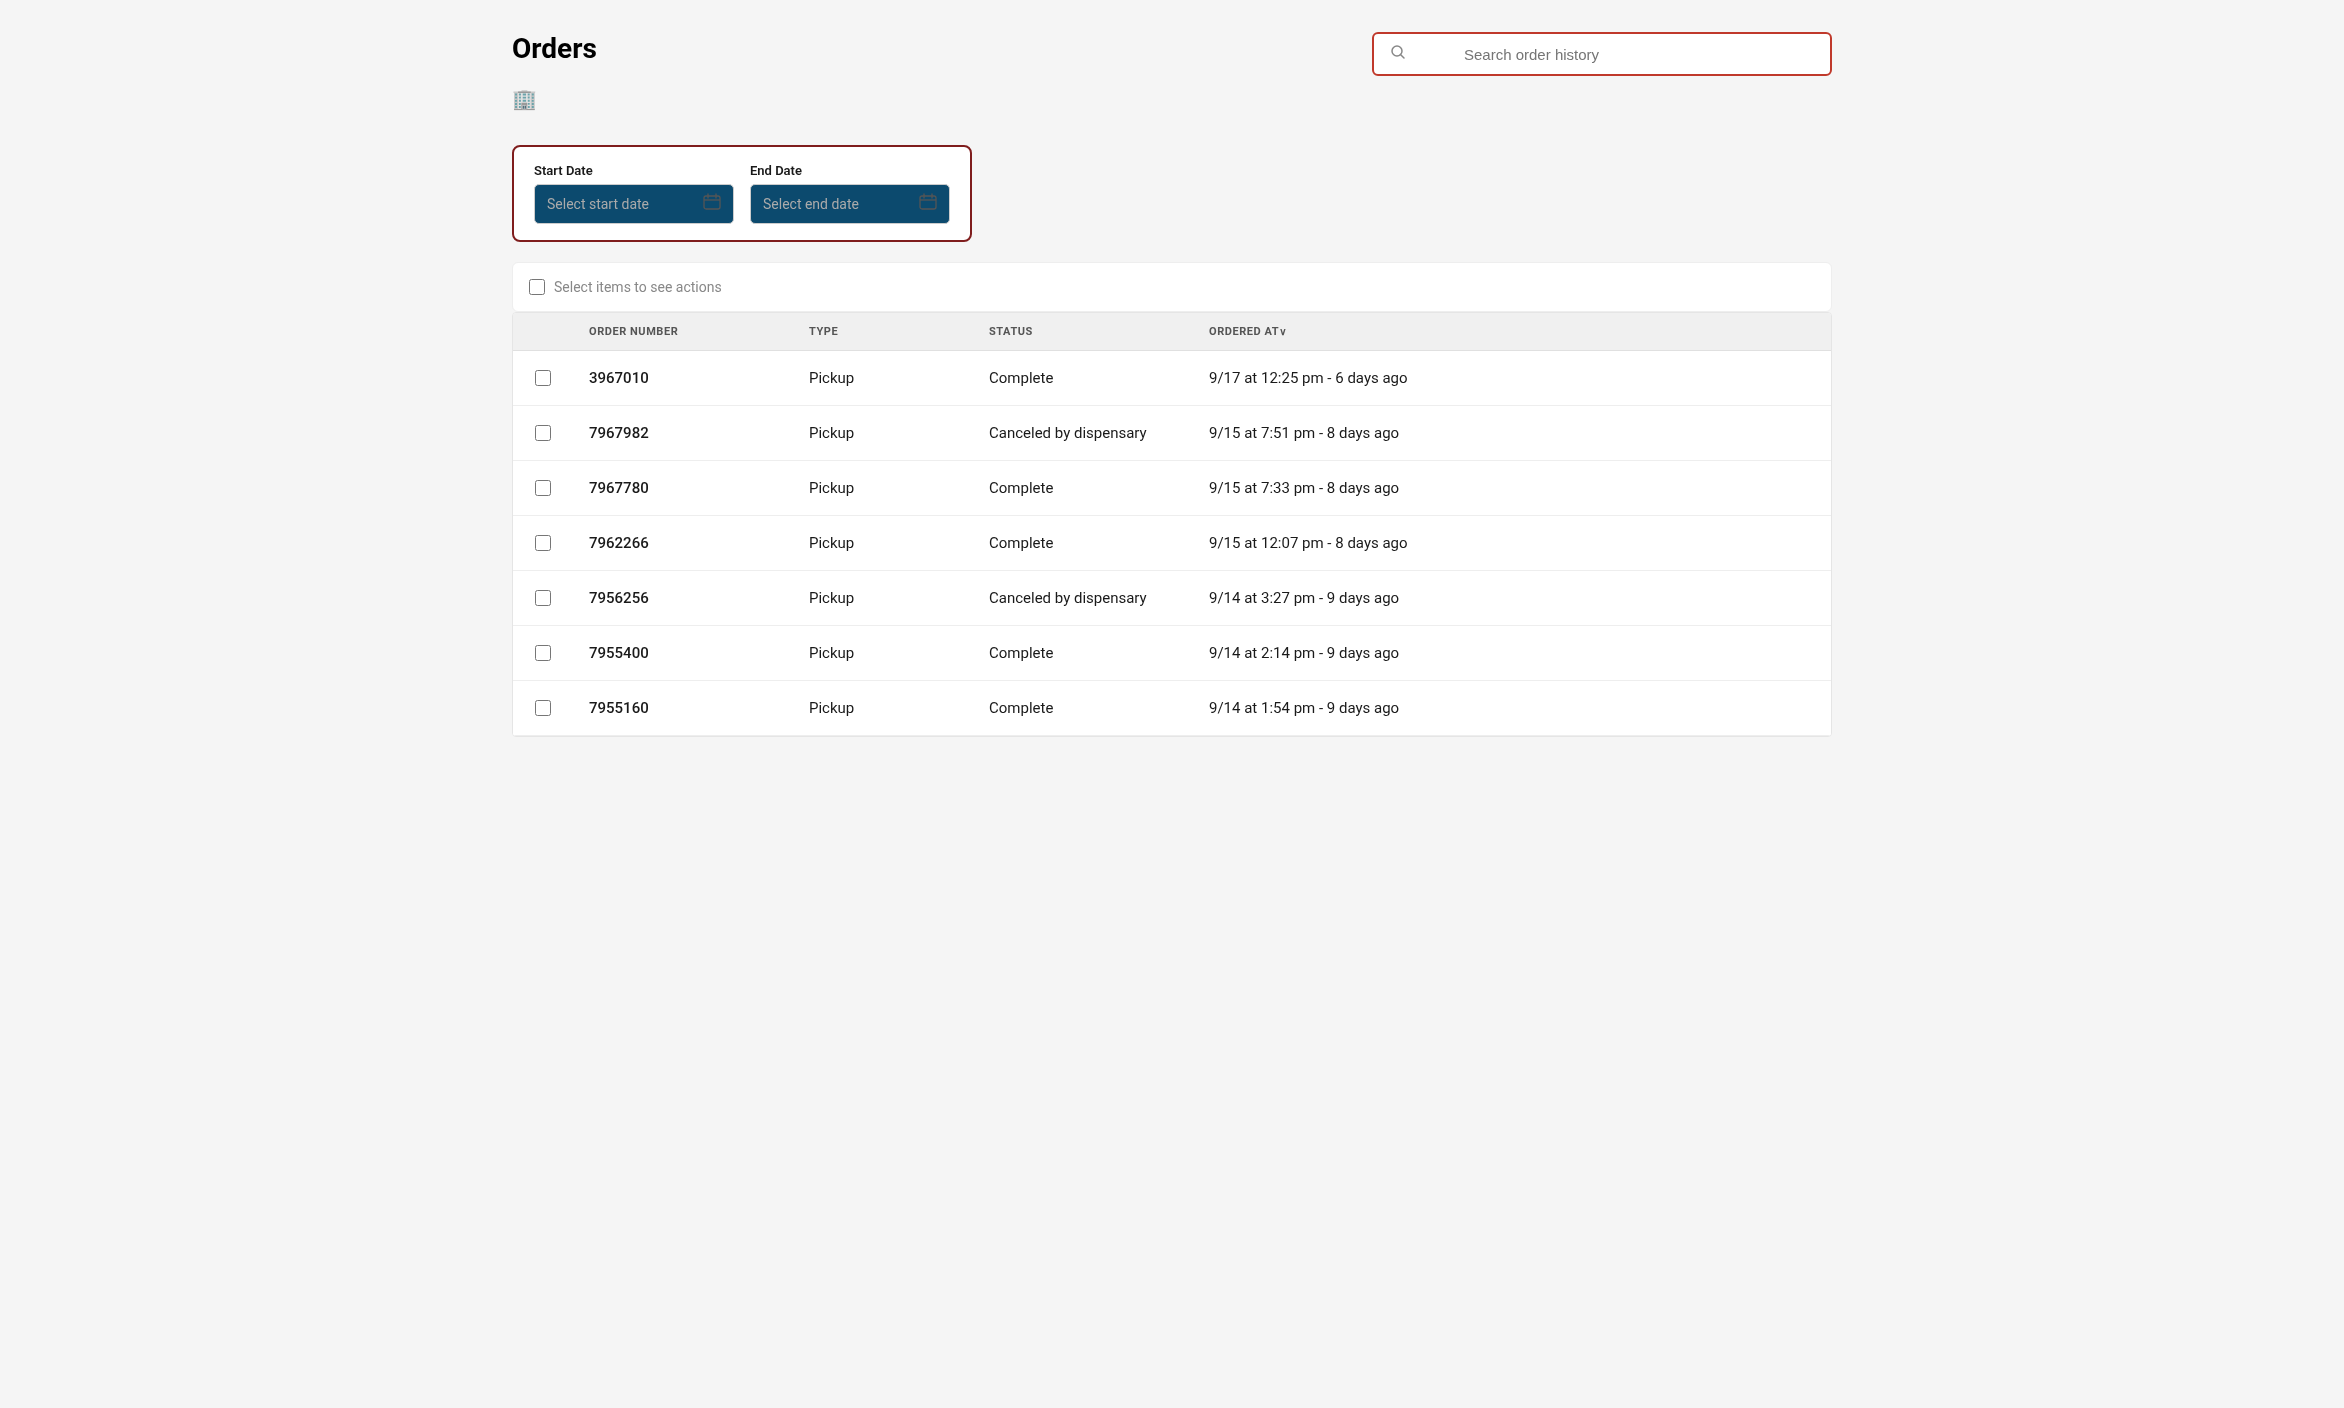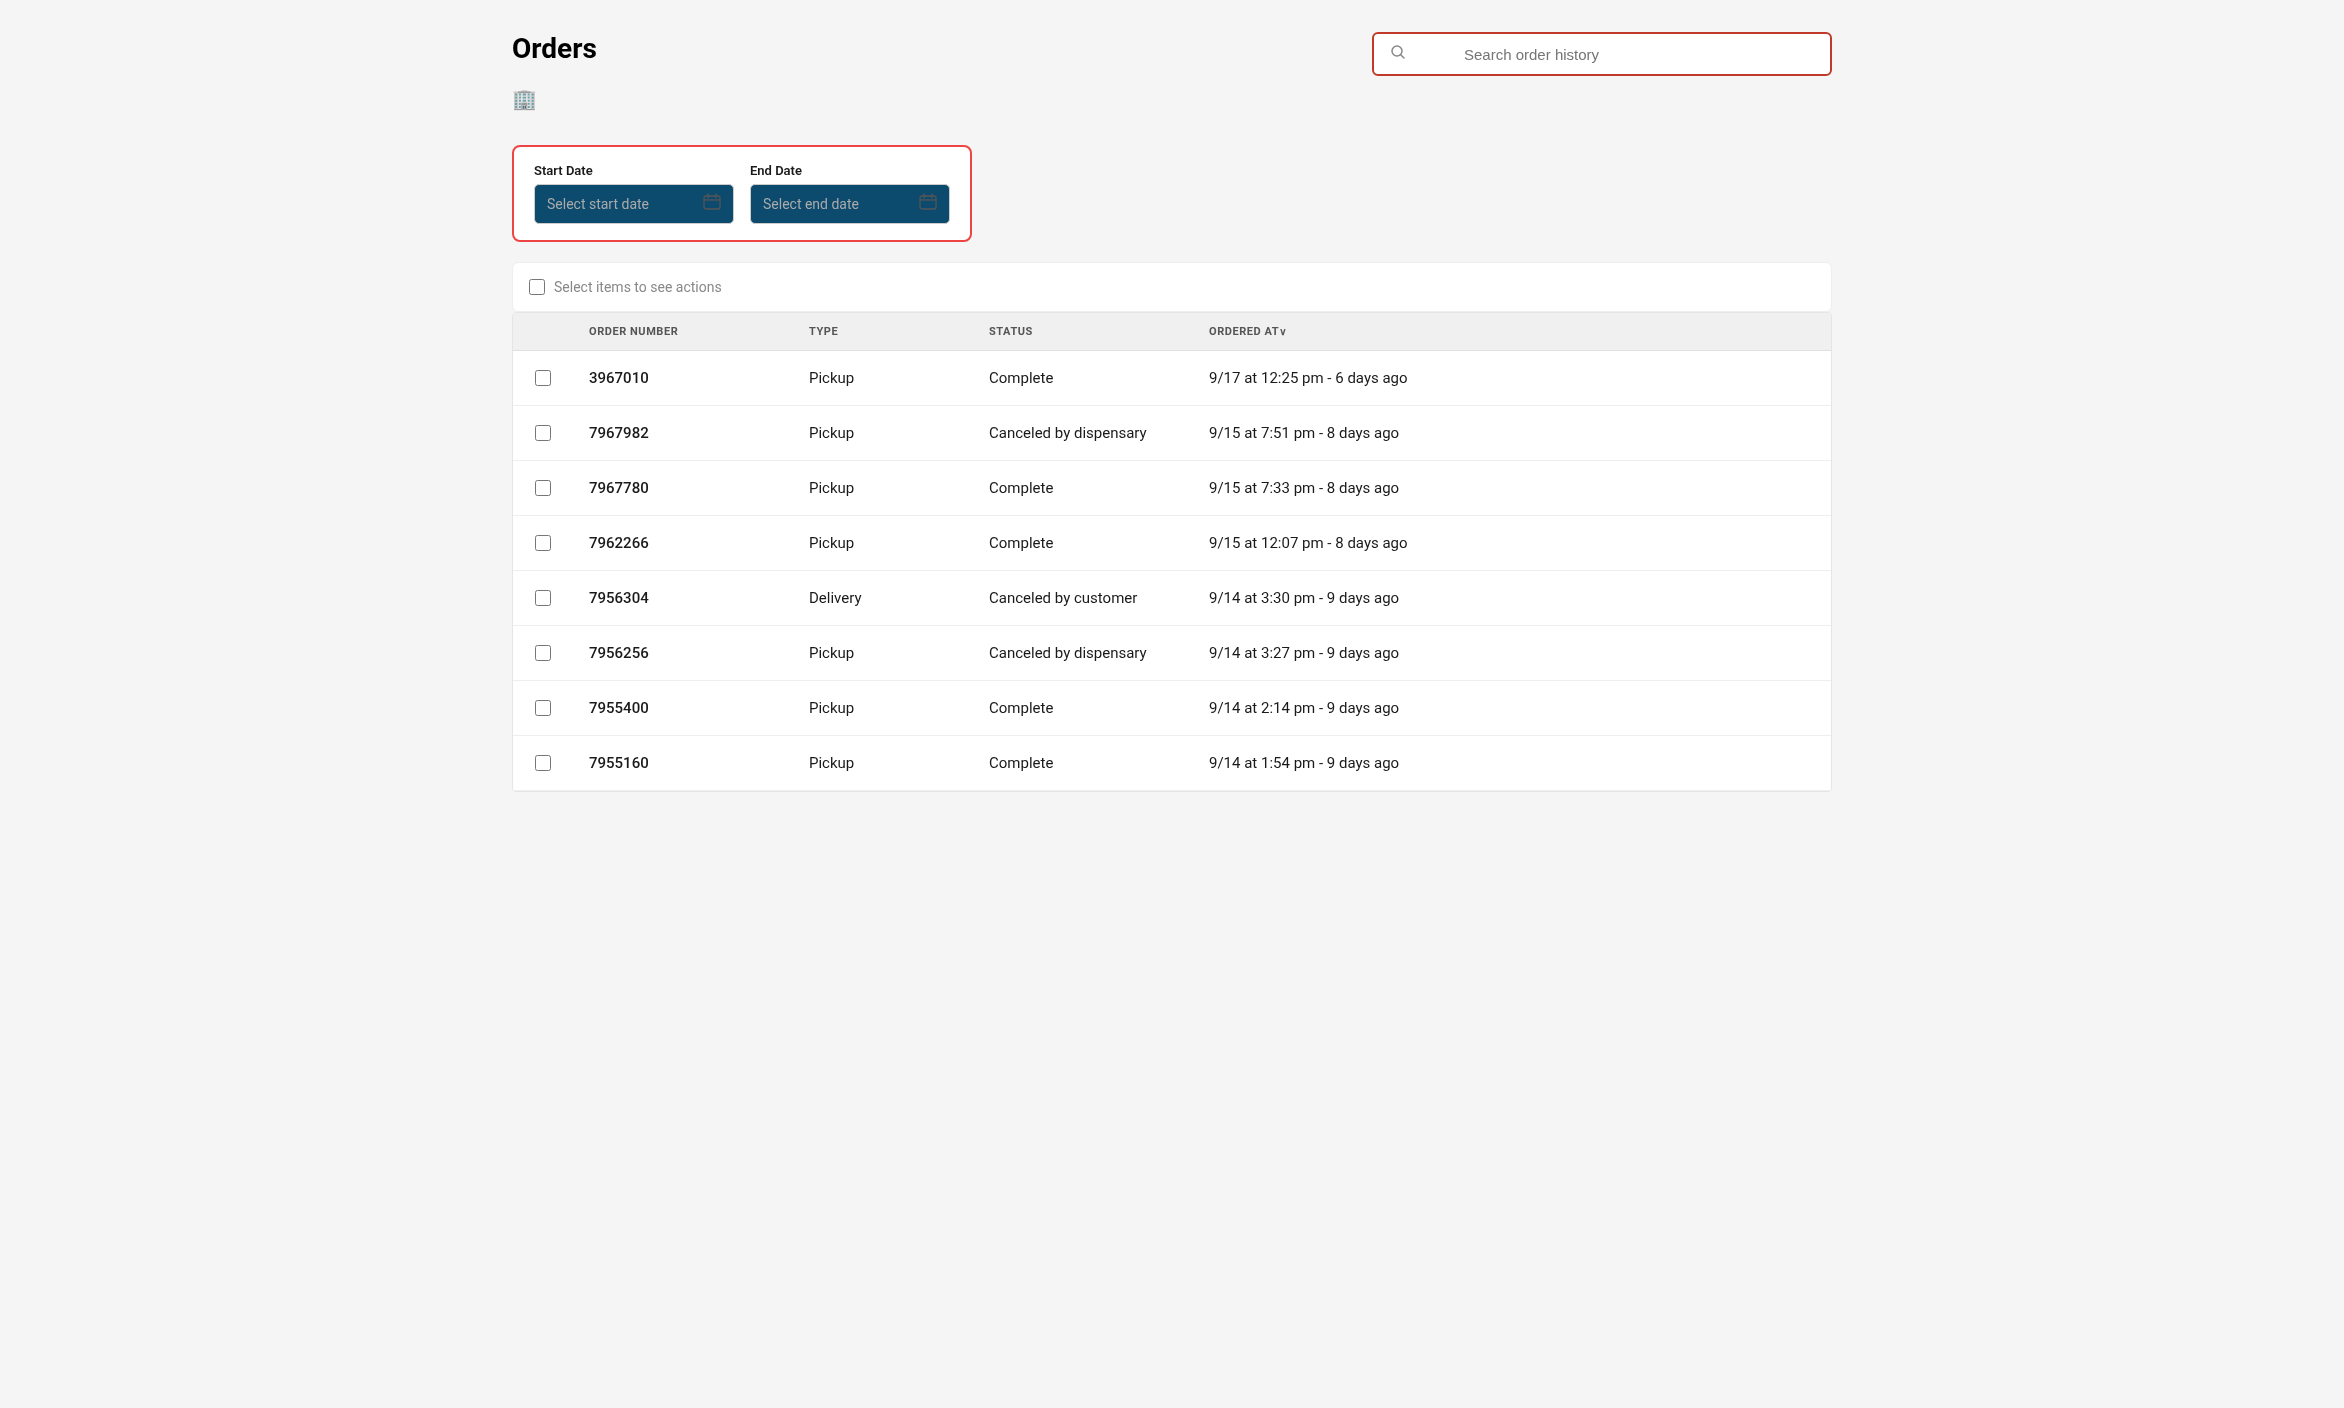--- a/index.html
+++ b/index.html
@@ -80,21 +80,21 @@
       outline: none;
       font-size: 15px;
       color: #888;
       width: 100%;
       background: transparent;
     }
     .date-filter-container {
       display: flex;
       gap: 16px;
       margin-top: 24px;
-      border: 2px solid #ef4444;
+      border: 2px solid #7f1d1d;
       border-radius: 8px;
       padding: 16px 20px;
       width: fit-content;
       background: #fff;
     }
     .date-field {
       display: flex;
       flex-direction: column;
       gap: 6px;
     }
@@ -302,29 +302,20 @@
     <div class="table-row">
       <div class="td checkbox-cell">
         <input type="checkbox" class="row-checkbox" style="">
       </div>
       <div class="td order-number">7962266</div>
       <div class="td">Pickup</div>
       <div class="td">Complete</div>
       <div class="td">9/15 at 12:07 pm - 8 days ago</div>
     </div>
 
-    <div class="table-row">
-      <div class="td checkbox-cell">
-        <input type="checkbox" class="row-checkbox" style="">
-      </div>
-      <div class="td order-number">7956304</div>
-      <div class="td">Delivery</div>
-      <div class="td">Canceled by customer</div>
-      <div class="td">9/14 at 3:30 pm - 9 days ago</div>
-    </div>
 
     <div class="table-row">
       <div class="td checkbox-cell">
         <input type="checkbox" class="row-checkbox" style="">
       </div>
       <div class="td order-number">7956256</div>
       <div class="td">Pickup</div>
       <div class="td">Canceled by dispensary</div>
       <div class="td">9/14 at 3:27 pm - 9 days ago</div>
     </div>

